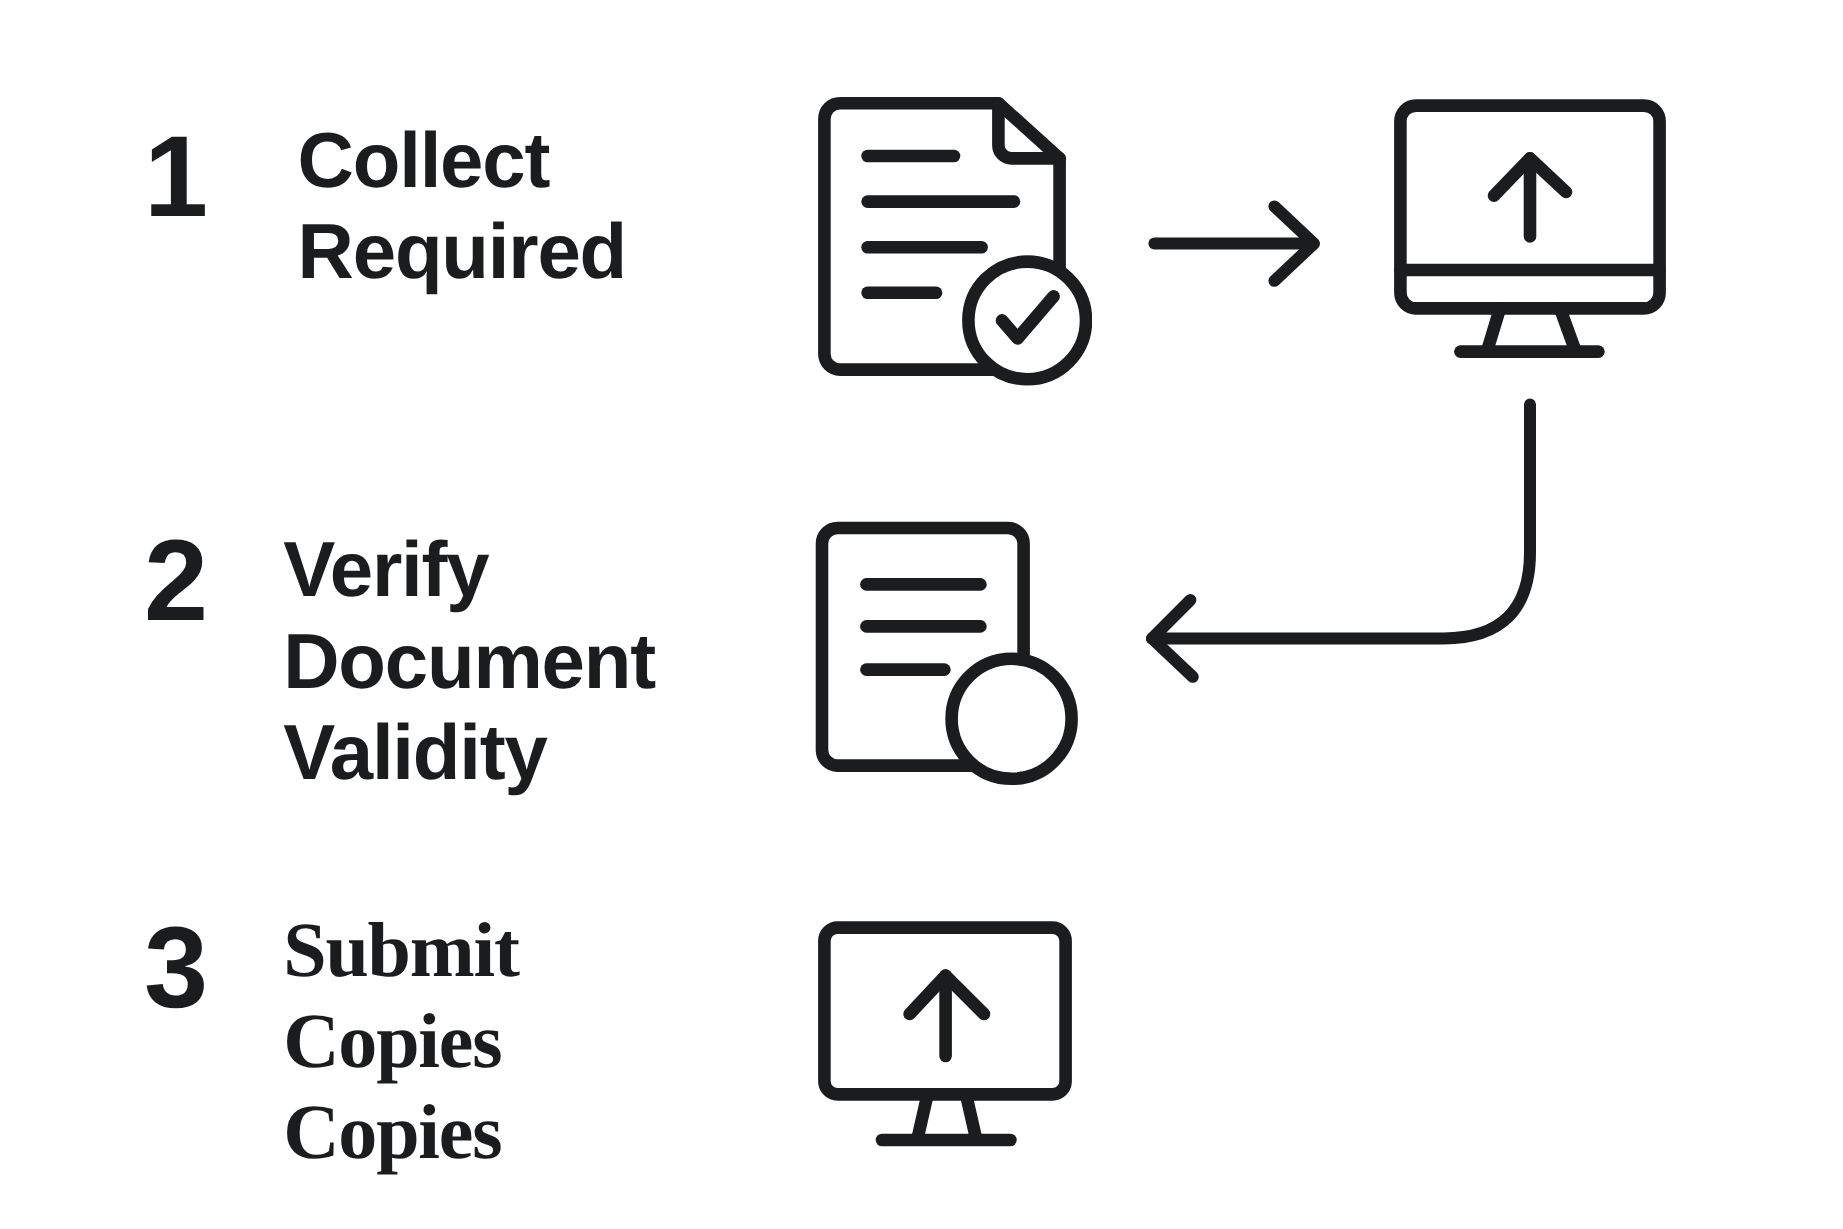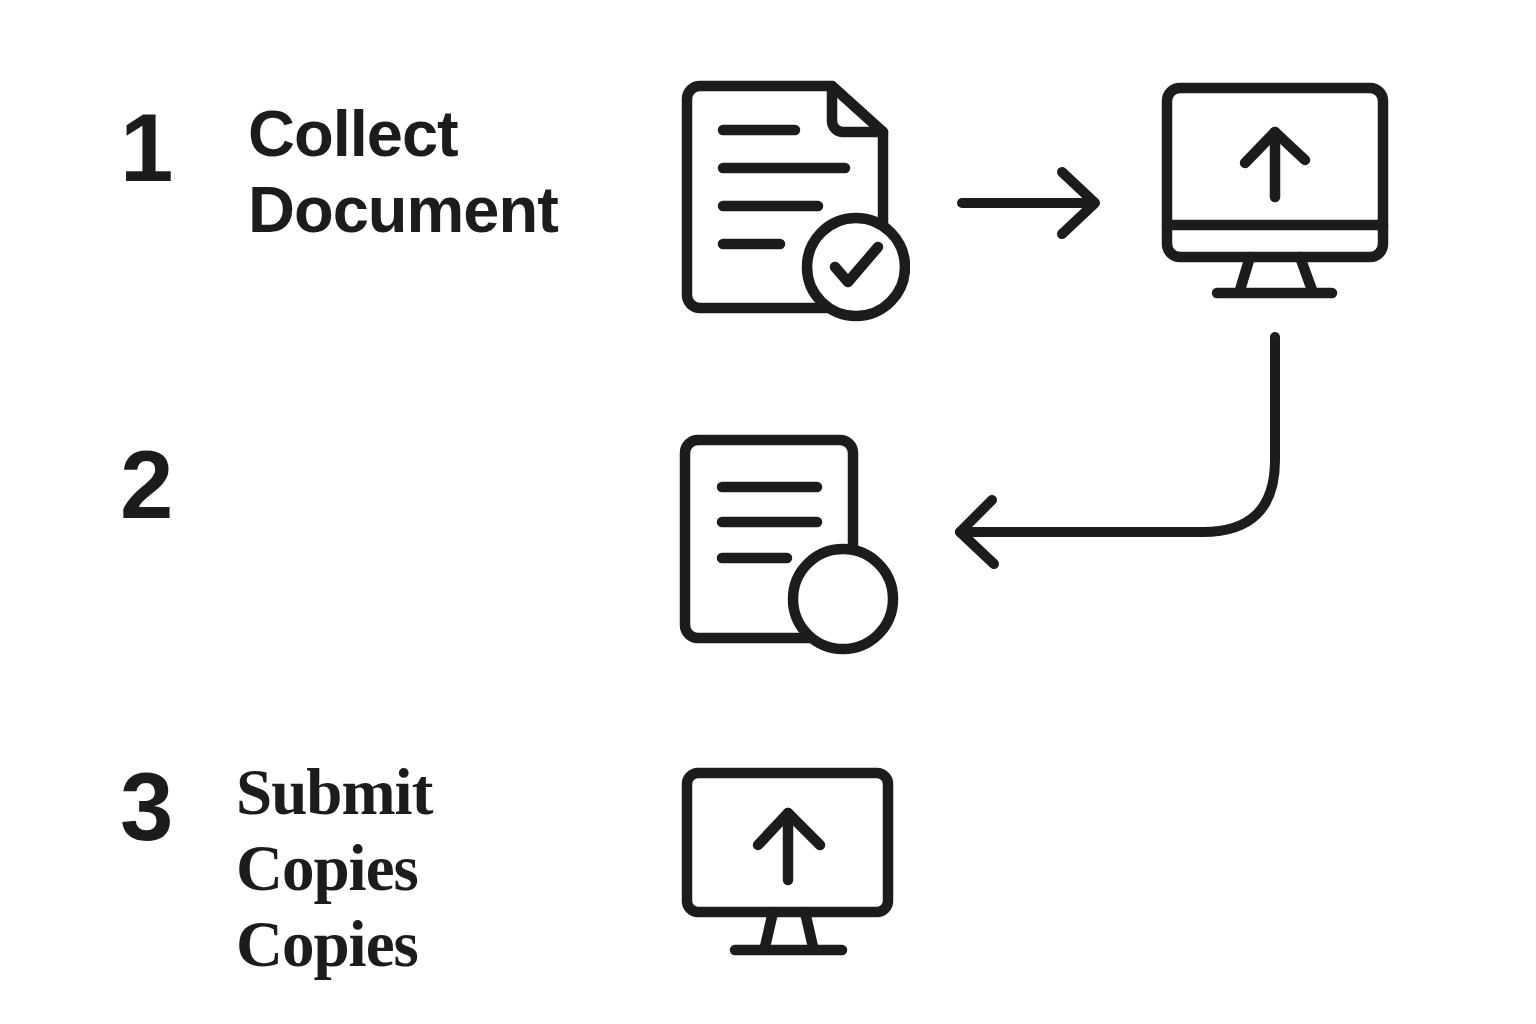--- a/index.html
+++ b/index.html
@@ -38,21 +38,21 @@
 </style>
 </head>
 <body>
 
 <div class="canvas">
 
   <div class="abs step-number" style="left:120px; top:100px;">1</div>
 
   <div class="abs step-label" style="left:236px; top:96px;margin-left:12px;">
     <div>Collect</div>
-    <div>Document</div>
+    <div>Required</div>
   </div>
 
   <svg class="abs icon" style="left:678px; top:76px;" width="232" height="248" viewBox="0 0 232 248">
     <g fill="none" stroke="currentColor" stroke-width="10.5" stroke-linecap="round" stroke-linejoin="round">
       <path d="M154 10 H22 a13 13 0 0 0 -13 13 V219 a13 13 0 0 0 13 13 H192 a13 13 0 0 0 13 -13 V56 Z"></path>
       <path d="M154 10 V45 a11 11 0 0 0 11 11 H205"></path>
       <line x1="45" y1="54" x2="117" y2="54"></line>
       <line x1="45" y1="92" x2="167" y2="92"></line>
       <line x1="45" y1="130" x2="140" y2="130"></line>
       <line x1="45" y1="168" x2="102" y2="168"></line>
@@ -82,20 +82,25 @@
 
   <svg class="abs icon" style="left:940px; top:325px;" width="350" height="250" viewBox="0 0 350 250">
     <g fill="none" stroke="currentColor" stroke-width="10" stroke-linecap="round" stroke-linejoin="round">
       <path d="M335 12 V135 Q335 207 263 207 H20"></path>
       <path d="M52 175 L20 207 L54 239"></path>
     </g>
   </svg>
 
   <div class="abs step-number" style="left:120px; top:437px;">2</div>
 
+  <div class="abs step-label" style="left:236px; top:437px;">
+    <div>Verify</div>
+    <div>Document</div>
+    <div>Validity</div>
+  </div>
 
   <svg class="abs icon" style="left:678px; top:433px;" width="222" height="222" viewBox="0 0 222 222">
     <g fill="none" stroke="currentColor" stroke-width="10.5" stroke-linecap="round" stroke-linejoin="round">
       <rect x="7" y="7" width="168" height="198" rx="13"></rect>
       <line x1="44" y1="54" x2="139" y2="54"></line>
       <line x1="44" y1="89" x2="139" y2="89"></line>
       <line x1="44" y1="125" x2="109" y2="125"></line>
       <circle cx="165" cy="166" r="50" fill="#ffffff"></circle>
     </g>
   </svg>

